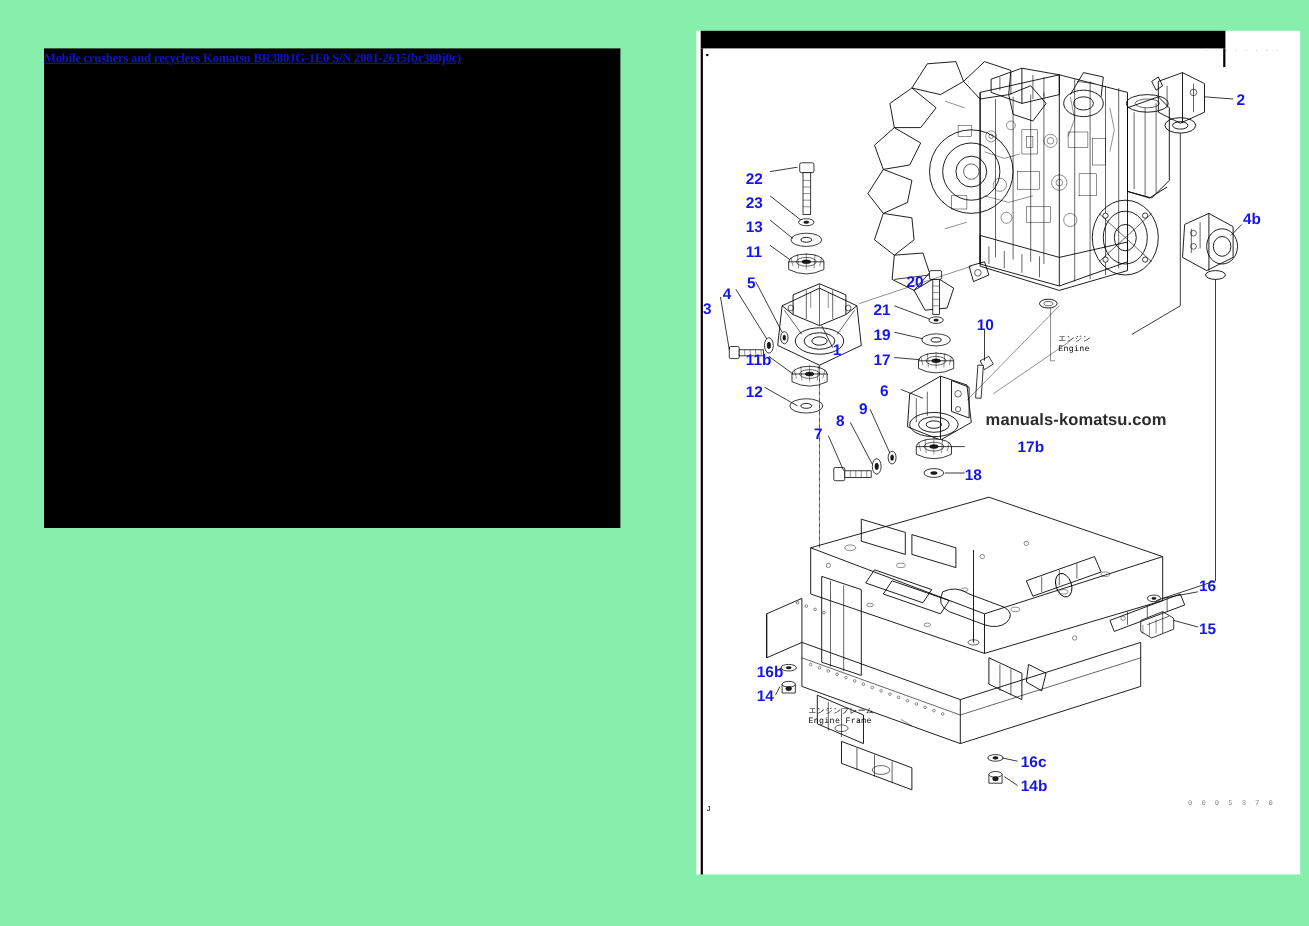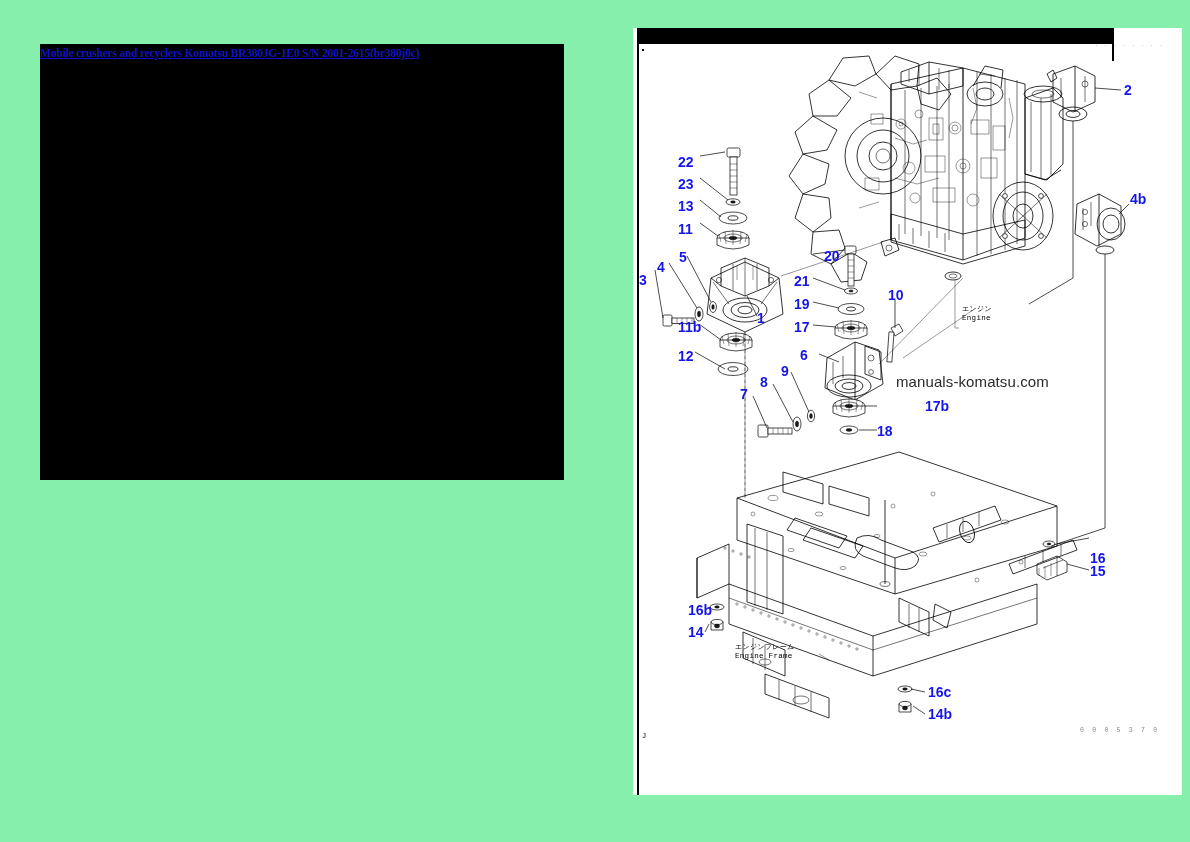--- a/index.html
+++ b/index.html
@@ -161,21 +161,21 @@
   .jp-label .jp { display: block; font-size: 7px; }
   .jp-label .en { display: block; font-size: 7.5px; }
 
   
   #watermark {
     position: absolute;
     left: 896px;
     top: 373px;
     font-family: "Liberation Sans", sans-serif;
     font-size: 15px;
-    font-weight: normal;
+    font-weight: bold;
     color: #2b2b2b;
     letter-spacing: 0.1px;
     white-space: nowrap;
     z-index: 30;
   }
 </style>
 </head>
 <body>
 
 <div id="page">
@@ -607,21 +607,21 @@
   <div class="callout" style="left:794px; top:320px;">17</div>
   <div class="callout" style="left:800px; top:348px;">6</div>
 
   <div class="callout" style="left:888px; top:288px;">10</div>
   <div class="callout" style="left:877px; top:399px;margin-left:48px;">17b</div>
   <div class="callout" style="left:877px; top:424px;">18</div>
 
   <div class="callout" style="left:1124px; top:83px;">2</div>
   <div class="callout" style="left:1130px; top:192px;">4b</div>
 
-  <div class="callout" style="left:1090px; top:551px;">16</div>
+  <div class="callout" style="left:1090px; top:525px;">16</div>
   <div class="callout" style="left:1090px; top:564px;">15</div>
 
   <div class="callout" style="left:688px; top:603px;">16b</div>
   <div class="callout" style="left:688px; top:625px;">14</div>
 
   <div class="callout" style="left:928px; top:685px;">16c</div>
   <div class="callout" style="left:928px; top:707px;">14b</div>
 
   <div id="watermark">manuals-komatsu.com</div>
 

